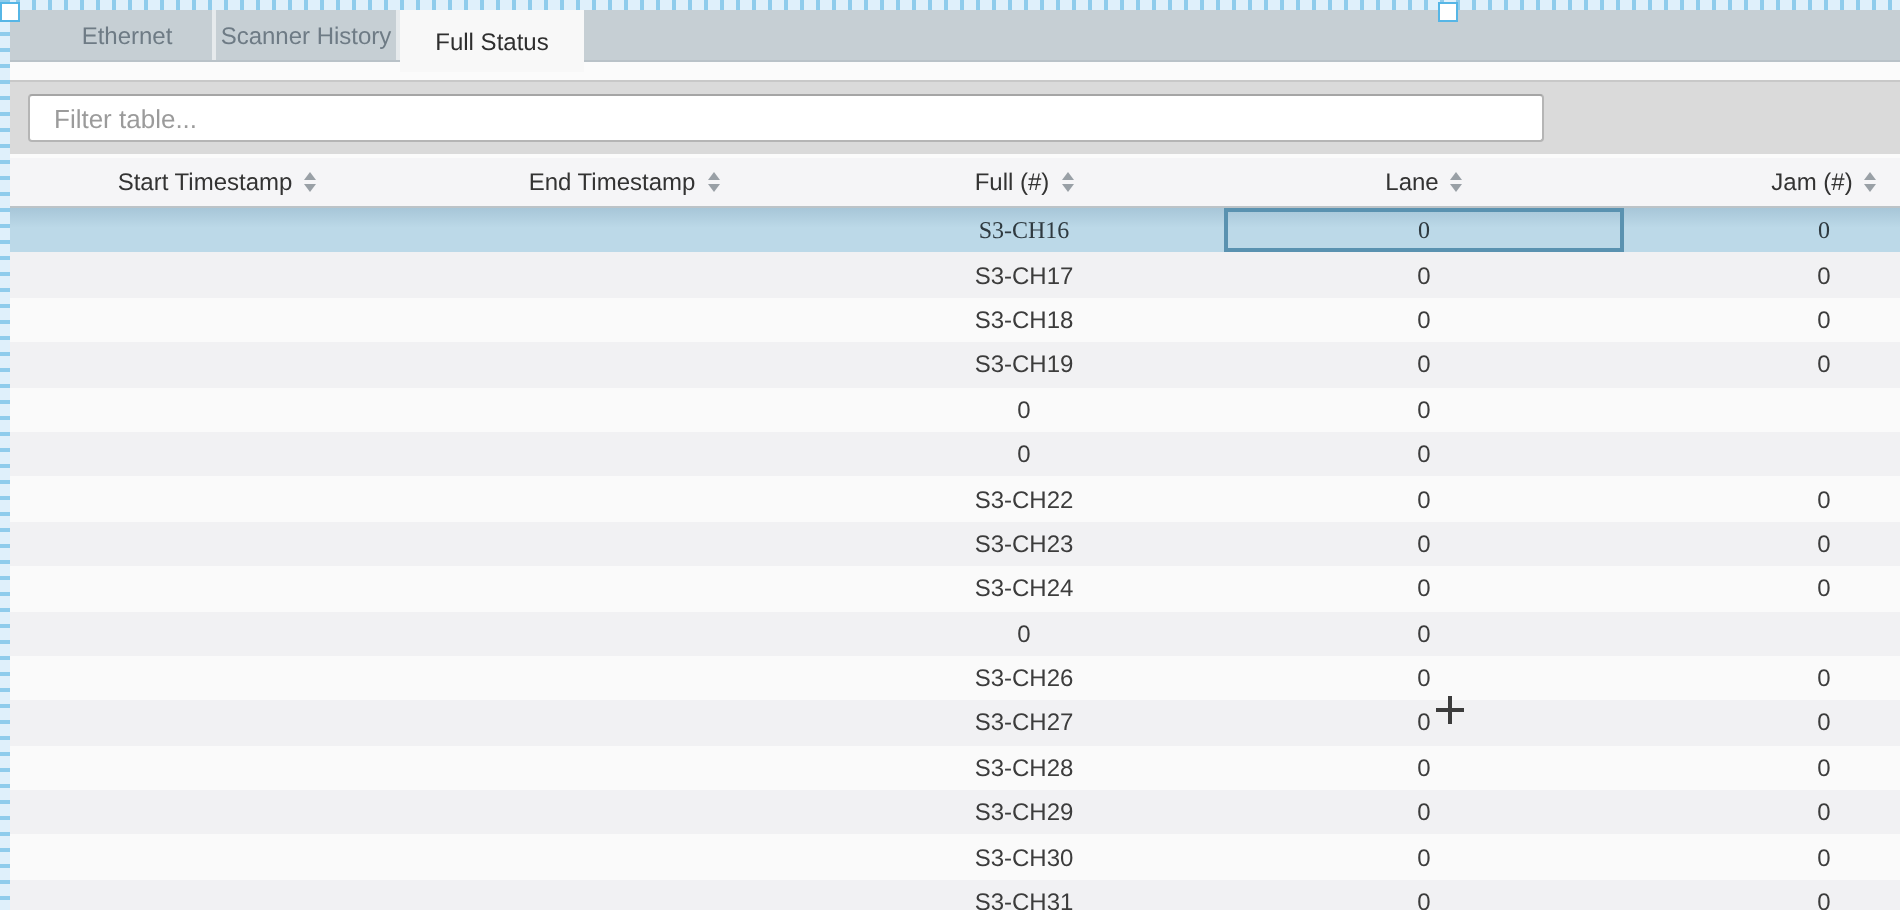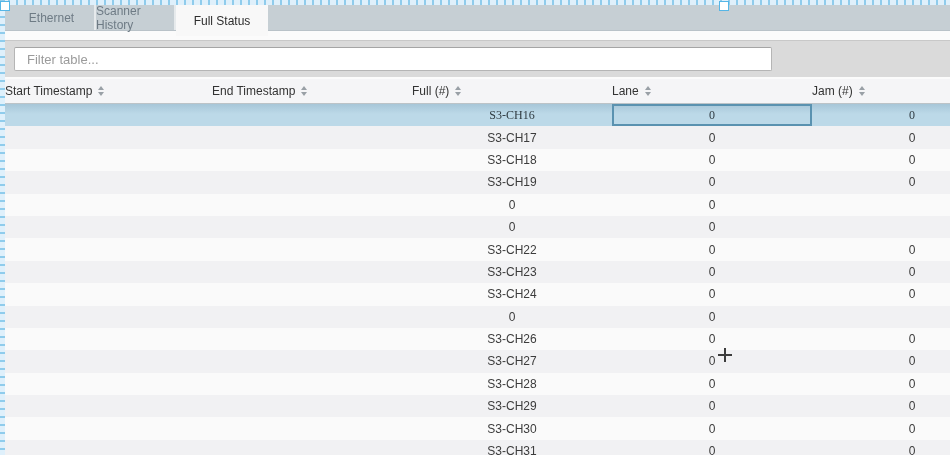--- a/index.html
+++ b/index.html
@@ -25,27 +25,27 @@
   .handle.tc { left:719px; top:1px; }
 
   
   .app { position:absolute; left:5px; top:5px; width:945px; height:450px; background:#fbfbfb; }
 
   
   .tabbar {
     position:absolute; left:0; top:0; width:945px; height:26px;
     background:#c6cfd4; border-bottom:1px solid #b9c2c8;
   }
-  .tabs { display:flex; height:100%; padding-left:4px; }
+  .tabs { display:flex; height:100%; padding-left:16px; }
   .tab {
     display:flex; align-items:center; justify-content:center;
     font-size:12px; color:#6e7b85; cursor:default;
   }
   .tab.t1 { width:87px; border-right:2px solid #e6eaec; }
-  .tab.t2 { width:80px; border-right:2px solid #e6eaec; }
+  .tab.t2 { width:92px; border-right:2px solid #e6eaec; }
   .tab.active {
     width:92px; height:31px; background:#f8f8f8; color:#2e2e2e;
     position:relative; z-index:5;
   }
 
   
   .filterbar {
     position:absolute; left:0; top:35px; width:945px; height:37px;
     background:#dadada; border-top:1px solid #c8c8c8;
   }
@@ -56,21 +56,21 @@
     font-size:13px; color:#444; padding:0 12px; outline:none;
   }
   .filter-input::placeholder { color:#9b9b9b; }
 
   
   .thead {
     position:absolute; left:0; top:74px; width:1010px; height:25px;
     display:flex; background:#f5f5f7; border-bottom:1px solid #bcc3c7;
   }
   .th {
-    display:flex; align-items:center; justify-content:flex-start;
+    display:flex; align-items:center; justify-content:center;
     font-size:12px; color:#333; cursor:pointer;
   }
   .c1 { width:207px; } .c2 { width:200px; } .c3 { width:200px; }
   .c4 { width:200px; } .c5 { width:200px; }
   .sorter { display:inline-flex; flex-direction:column; gap:2px; margin-left:6px; }
   .tri-up   { width:0; height:0; border-left:3.5px solid transparent; border-right:3.5px solid transparent; border-bottom:4px solid #99a0a6; }
   .tri-down { width:0; height:0; border-left:3.5px solid transparent; border-right:3.5px solid transparent; border-top:4px solid #99a0a6; }
 
   .tbody { position:absolute; left:0; top:99px; width:1010px; }
   .tr { display:flex; height:22.4px; }

